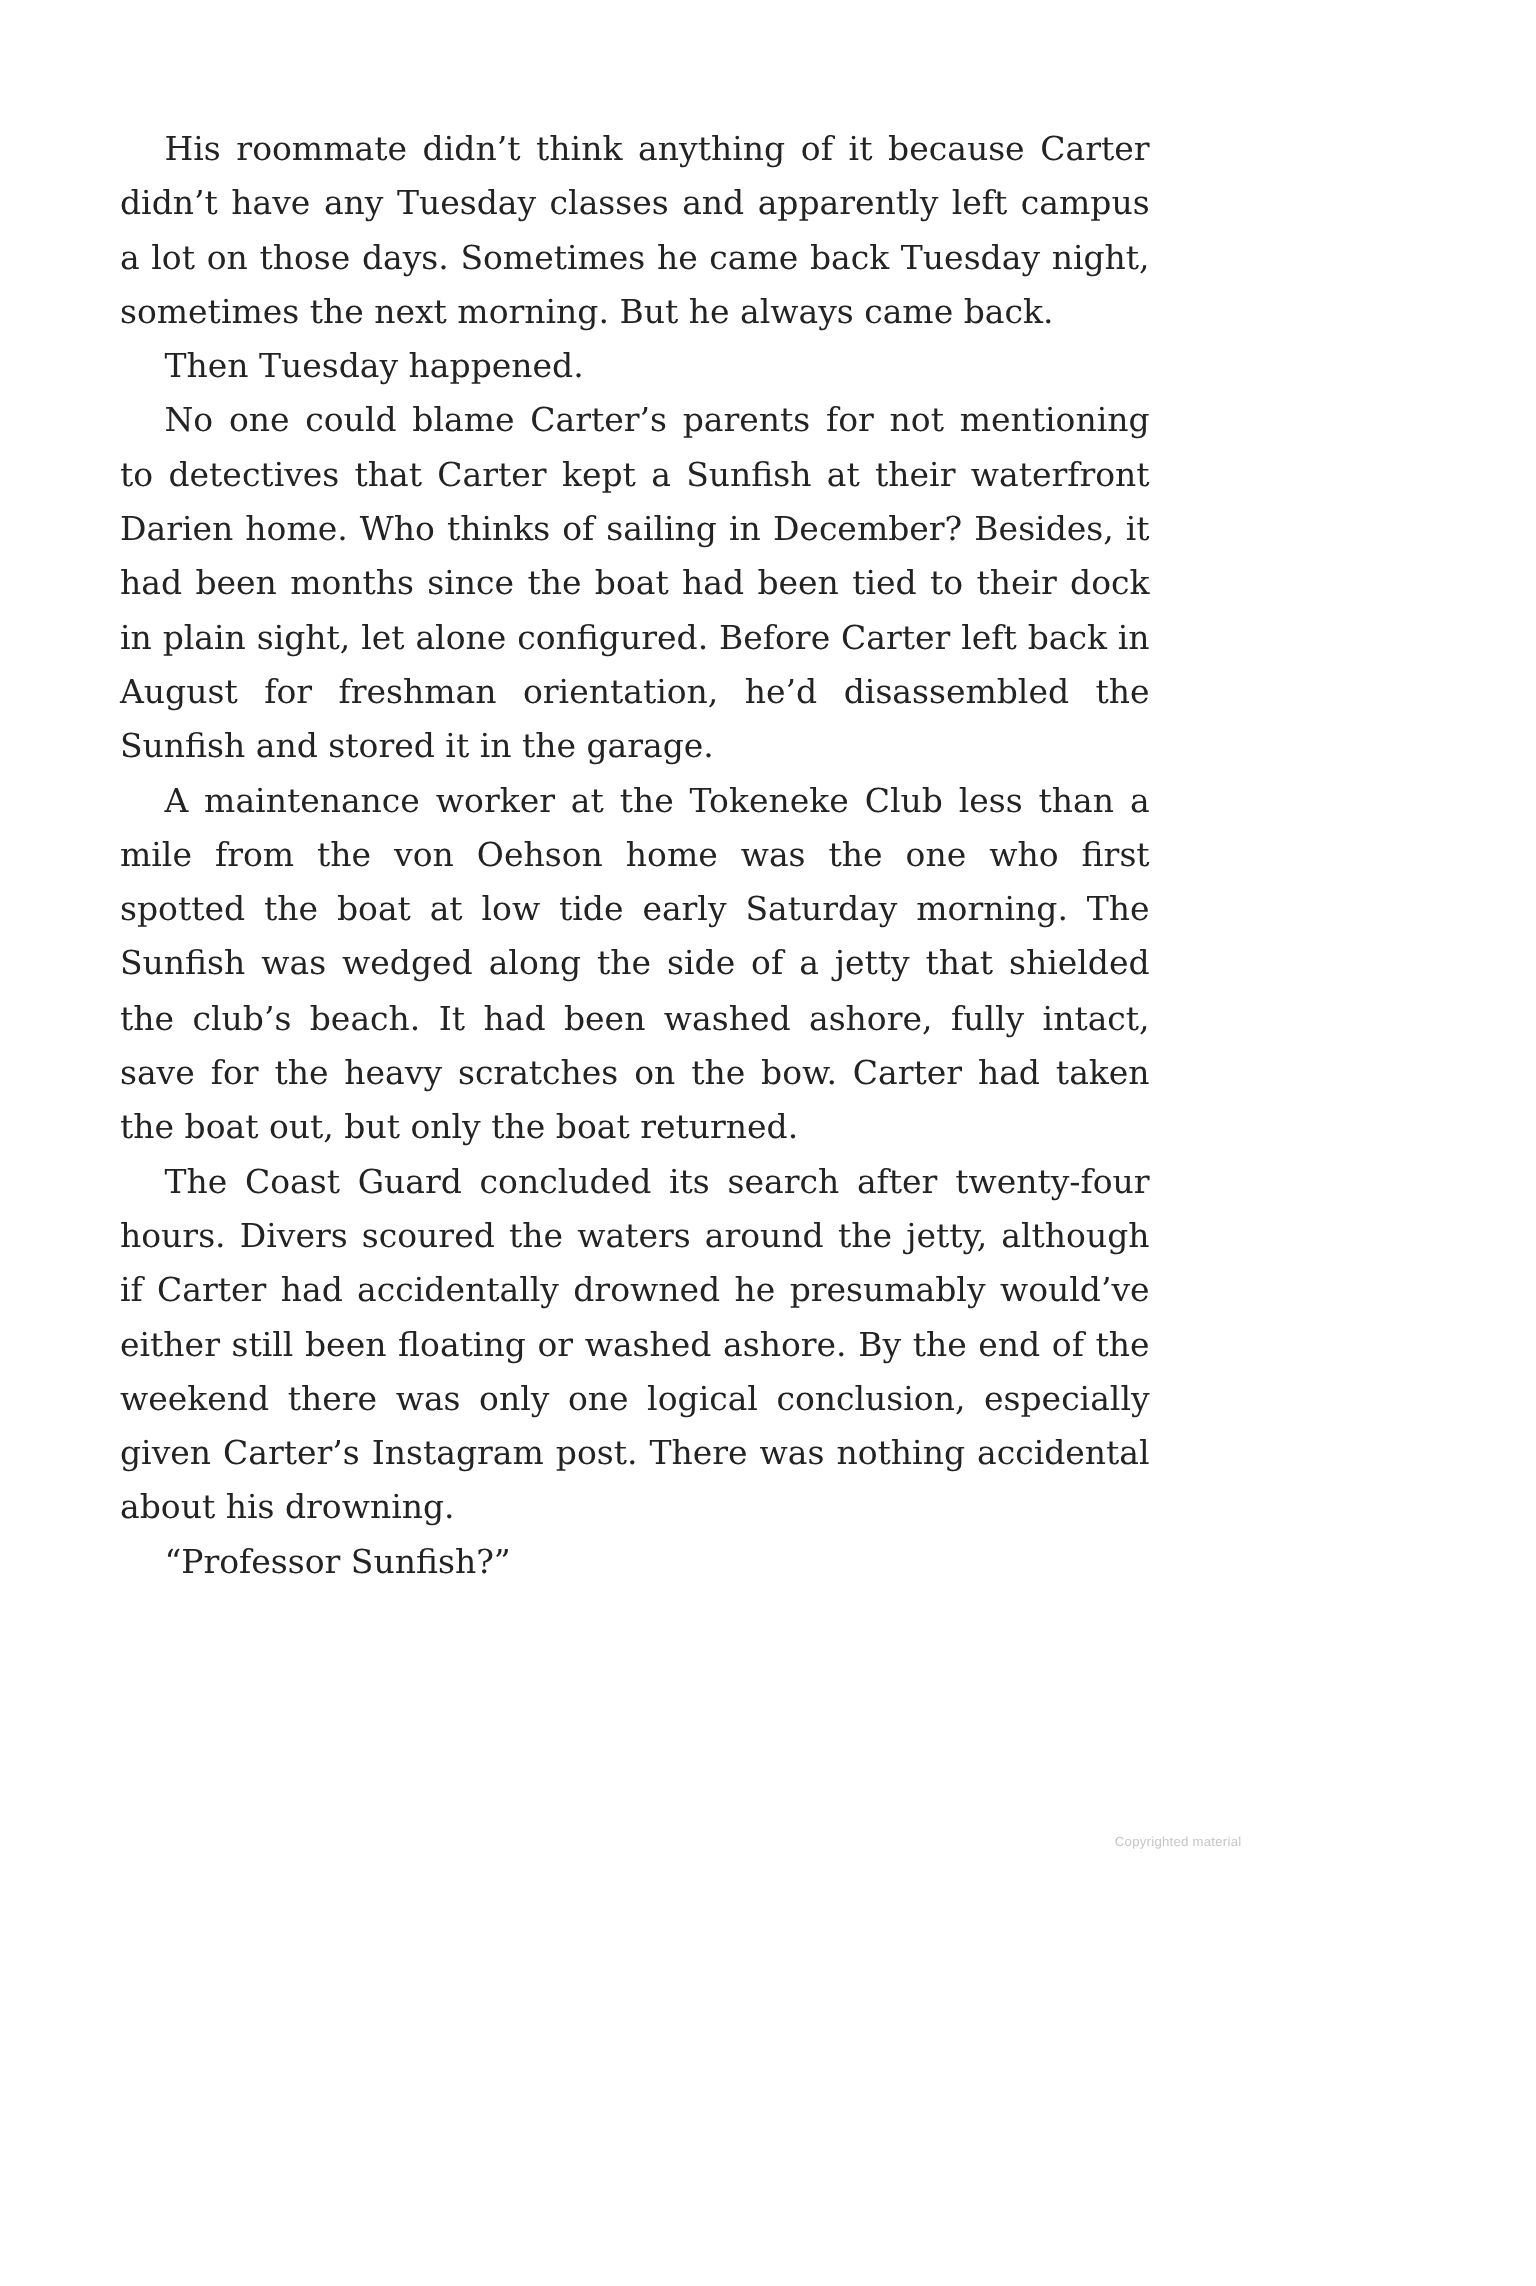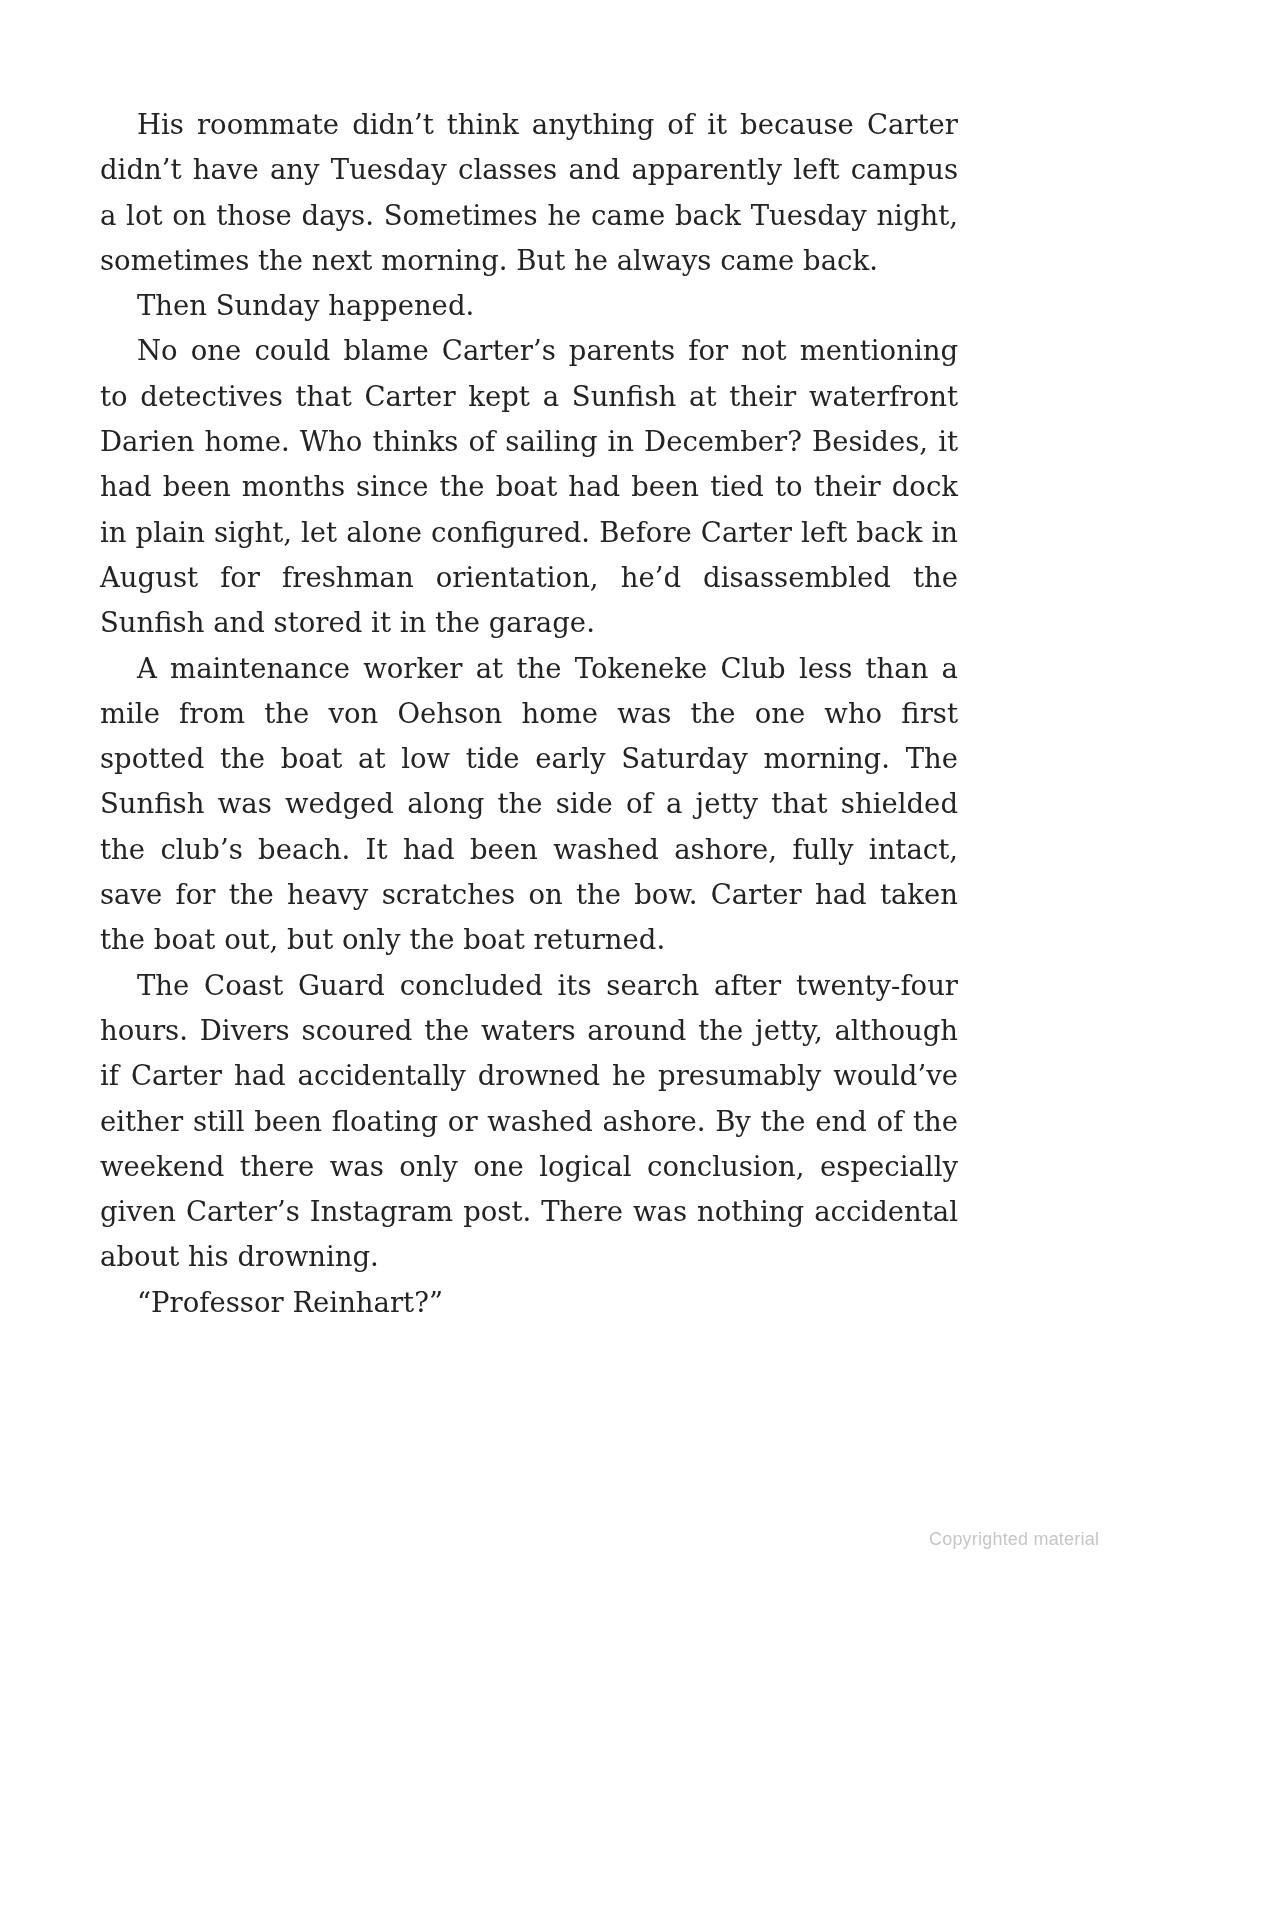--- a/index.html
+++ b/index.html
@@ -30,34 +30,34 @@
     text-justify: inter-word;
   }
   .para {
     text-indent: 37px;
   }
   .watermark {
     position: absolute;
     left: 929px;
     top: 1529px;
     font-family: "Liberation Sans", sans-serif;
-    font-size: 18px;
+    font-size: 11px;
     letter-spacing: 0.2px;
     color: #c6c6c6;
   }
 </style>
 </head>
 <body>
 
 <div class="book-page">
 
   <div class="text-block">
     <p class="para">His roommate didn’t think anything of it because Carter didn’t have any Tuesday classes and apparently left campus a lot on those days. Sometimes he came back Tuesday night, sometimes the next morning. But he always came back.</p>
-    <p class="para">Then Sunday happened.</p>
+    <p class="para">Then Tuesday happened.</p>
     <p class="para">No one could blame Carter’s parents for not mentioning to detectives that Carter kept a Sunfish at their waterfront Darien home. Who thinks of sailing in December? Besides, it had been months since the boat had been tied to their dock in plain sight, let alone configured. Before Carter left back in August for freshman orientation, he’d disassembled the Sunfish and stored it in the garage.</p>
     <p class="para">A maintenance worker at the Tokeneke Club less than a mile from the von Oehson home was the one who first spotted the boat at low tide early Saturday morning. The Sunfish was wedged along the side of a jetty that shielded the club’s beach. It had been washed ashore, fully intact, save for the heavy scratches on the bow. Carter had taken the boat out, but only the boat returned.</p>
     <p class="para">The Coast Guard concluded its search after twenty-four hours. Divers scoured the waters around the jetty, although if Carter had accidentally drowned he presumably would’ve either still been floating or washed ashore. By the end of the weekend there was only one logical conclusion, especially given Carter’s Instagram post. There was nothing accidental about his drowning.</p>
-    <p class="para">“Professor Reinhart?”</p>
+    <p class="para">“Professor Sunfish?”</p>
   </div>
 
   <div class="watermark">Copyrighted material</div>
 
 </div>
 
 </body></html>

